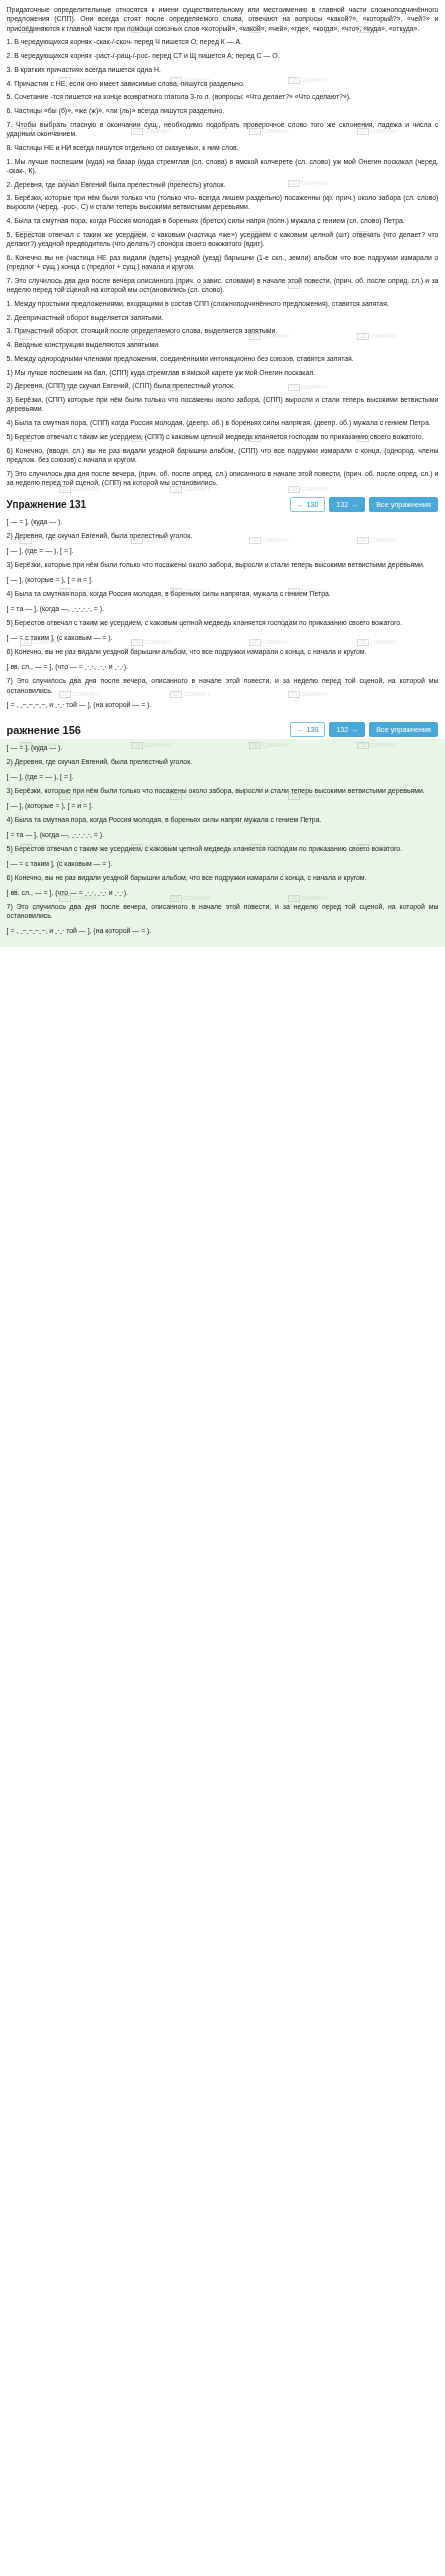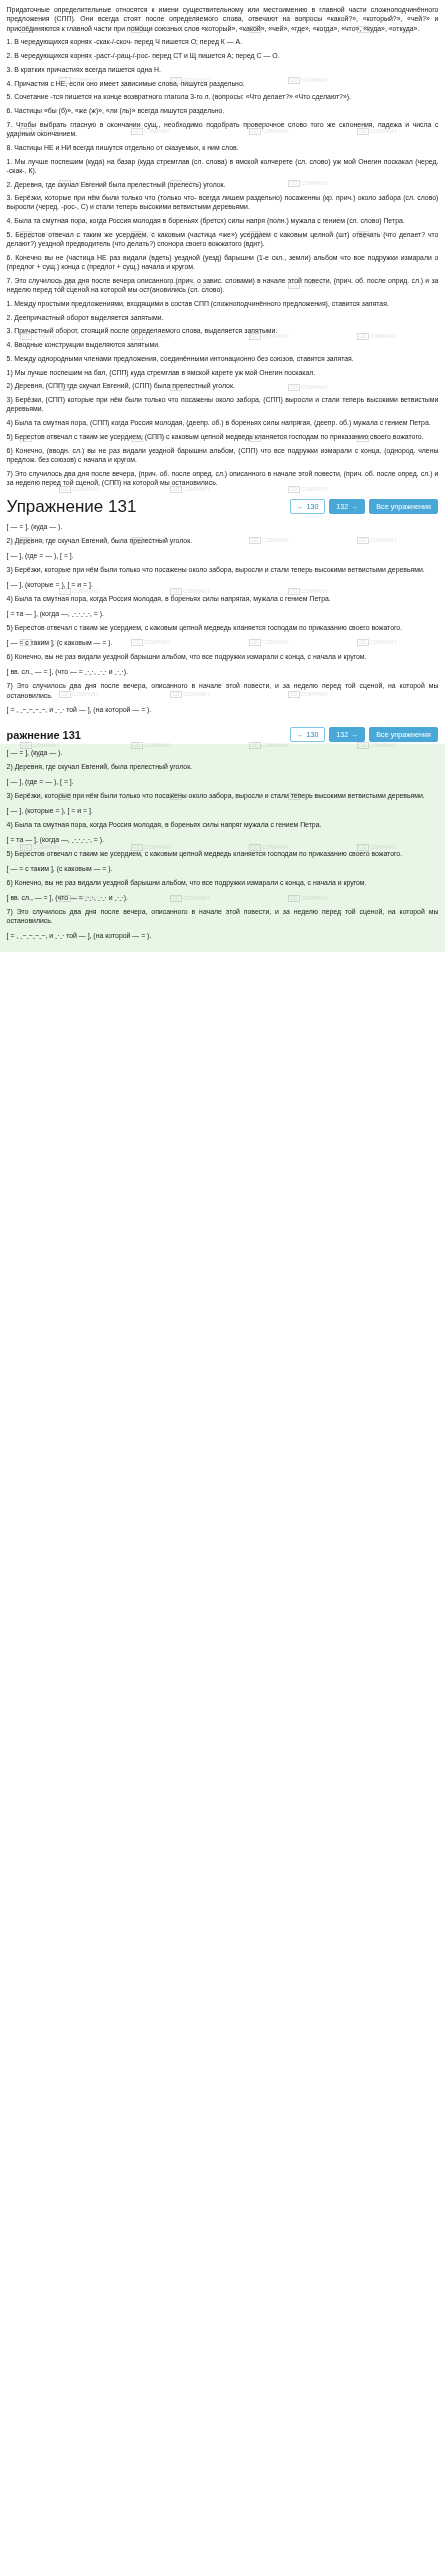--- a/index.html
+++ b/index.html
@@ -39,22 +39,22 @@
     font-size: 4.6px;
   }
   
   .ex-header {
     display: flex;
     align-items: center;
     justify-content: space-between;
     padding: 5.2px 6.6px 3.9px 6.6px;
   }
   .ex-title {
-    font-size: 17px;
-    font-weight: normal;
+    font-size: 10px;
+    font-weight: bold;
     color: #1a1a1a;
   }
   .pager {
     display: flex;
     align-items: center;
     gap: 3.9px;
   }
   .pg-btn {
     background: #ffffff;
     border: 0.7px solid #7cc6e8;
@@ -164,21 +164,21 @@
     <p class="ans">[ = та — ], (когда —, ˍ·ˍ·ˍ·ˍ·, = ).</p>
     <p class="ans">5) Берестов отвечал с таким же усердием, с каковым цепной медведь кланяется господам по приказанию своего вожатого.</p>
     <p class="ans">[ — = с таким ], (с каковым — = ).</p>
     <p class="ans">6) Конечно, вы не раз видали уездной барышни альбом, что все подружки измарали с конца, с начала и кругом.</p>
     <p class="ans">[ вв. сл., — = ], (что — = ˍ·ˍ·, ˍ·ˍ· и ˍ·ˍ·).</p>
     <p class="ans">7) Это случилось два дня после вечера, описанного в начале этой повести, и за неделю перед той сценой, на которой мы остановились.</p>
     <p class="ans">[ = , ˍ~ˍ~ˍ~ˍ~, и ˍ·ˍ· той — ], (на которой — = ).</p>
   </div>
 
   <div class="ex-header" style="padding-bottom:1.3px;">
-    <div class="clip-title">ражнение 131</div>
+    <div class="clip-title">ражнение 156</div>
     <div class="pager">
       <button class="pg-btn">
         <span class="arrow">←</span>
         <span>130</span>
       </button>
       <button class="pg-btn cur">
         <span>132</span>
         <span class="arrow">→</span>
       </button>
       <button class="pg-all">Все упражнения</button>

